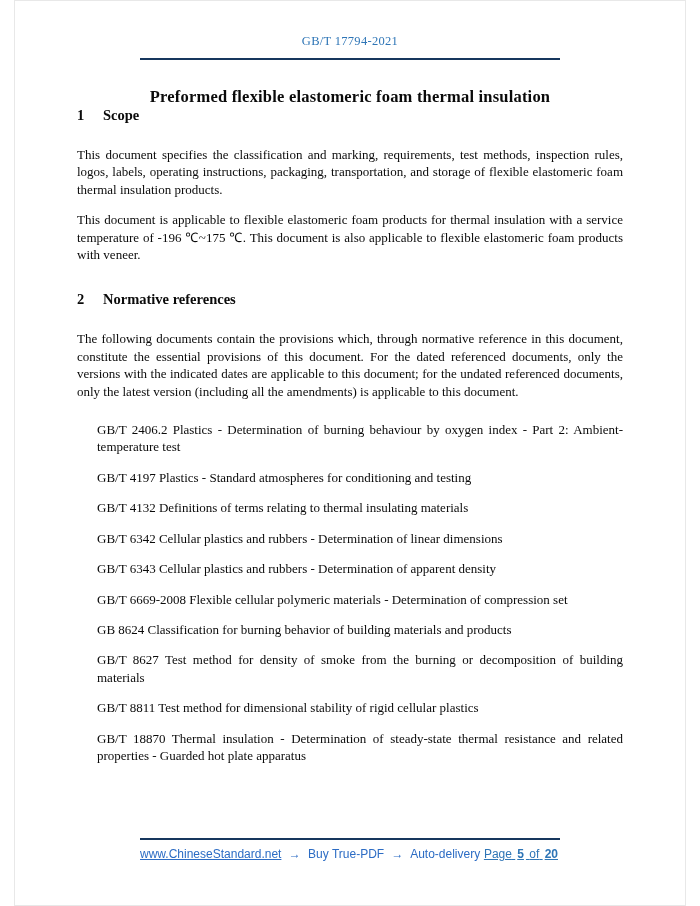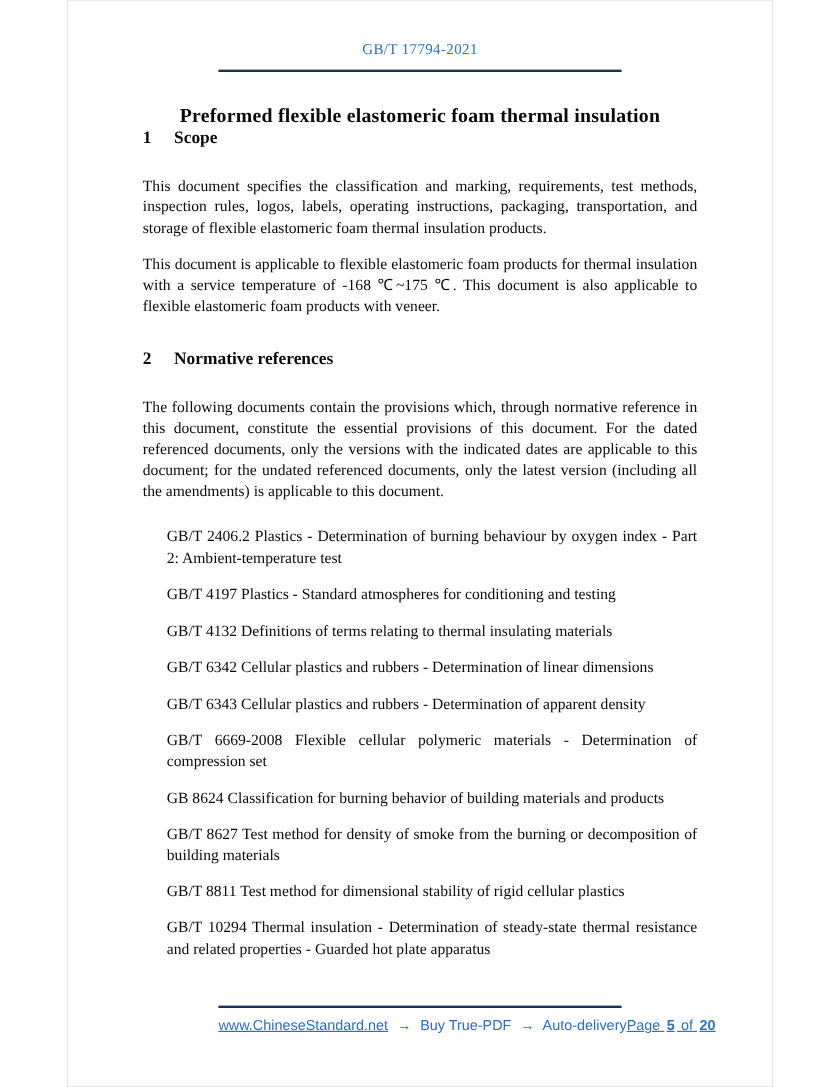--- a/index.html
+++ b/index.html
@@ -1,19 +1,19 @@
 <!DOCTYPE html>
 <html><head>
 <meta charset="utf-8">
 <style>
   * { margin: 0; padding: 0; box-sizing: border-box; }
   html, body { background: #ffffff; }
   .page {
     position: relative;
-    width: 588px;
+    width: 672px;
     height: 906px;
     margin: 0 auto;
     background: #ffffff;
     font-family: "Liberation Serif", serif;
     color: #0a0a0a;
     overflow: hidden;
     border: 1px solid #e8e8e8;
   }
   .content { padding: 0 62px; }
 
@@ -102,39 +102,39 @@
 
   <div class="content">
 
     <h1 class="doc-title">Preformed flexible elastomeric foam thermal insulation</h1>
 
     <h2 class="section-heading heading-scope">
       <span class="sec-num">1</span><span>Scope</span>
     </h2>
 
     <p class="para">This document specifies the classification and marking, requirements, test methods, inspection rules, logos, labels, operating instructions, packaging, transportation, and storage of flexible elastomeric foam thermal insulation products.</p>
-    <p class="para">This document is applicable to flexible elastomeric foam products for thermal insulation with a service temperature of -168 ℃~175 ℃. This document is also applicable to flexible elastomeric foam products with veneer.</p>
+    <p class="para">This document is applicable to flexible elastomeric foam products for thermal insulation with a service temperature of -196 ℃~175 ℃. This document is also applicable to flexible elastomeric foam products with veneer.</p>
 
     <h2 class="section-heading heading-normrefs">
       <span class="sec-num">2</span><span>Normative references</span>
     </h2>
 
     <p class="para">The following documents contain the provisions which, through normative reference in this document, constitute the essential provisions of this document. For the dated referenced documents, only the versions with the indicated dates are applicable to this document; for the undated referenced documents, only the latest version (including all the amendments) is applicable to this document.</p>
 
     <div class="references">
       <div class="reference">GB/T 2406.2 Plastics - Determination of burning behaviour by oxygen index - Part 2: Ambient-temperature test</div>
       <div class="reference">GB/T 4197 Plastics - Standard atmospheres for conditioning and testing</div>
       <div class="reference">GB/T 4132 Definitions of terms relating to thermal insulating materials</div>
       <div class="reference">GB/T 6342 Cellular plastics and rubbers - Determination of linear dimensions</div>
       <div class="reference">GB/T 6343 Cellular plastics and rubbers - Determination of apparent density</div>
       <div class="reference">GB/T 6669-2008 Flexible cellular polymeric materials - Determination of compression set</div>
       <div class="reference">GB 8624 Classification for burning behavior of building materials and products</div>
       <div class="reference">GB/T 8627 Test method for density of smoke from the burning or decomposition of building materials</div>
       <div class="reference">GB/T 8811 Test method for dimensional stability of rigid cellular plastics</div>
-      <div class="reference">GB/T 10294 Thermal insulation - Determination of steady-state thermal resistance and related properties - Guarded hot plate apparatus</div>
+      <div class="reference">GB/T 18870 Thermal insulation - Determination of steady-state thermal resistance and related properties - Guarded hot plate apparatus</div>
     </div>
 
   </div>
 
   <div class="footer">
     <div class="footer-left">
       <a>www.ChineseStandard.net</a>
       <span class="sep">→</span>
       <span>Buy True-PDF</span>
       <span class="sep">→</span>

